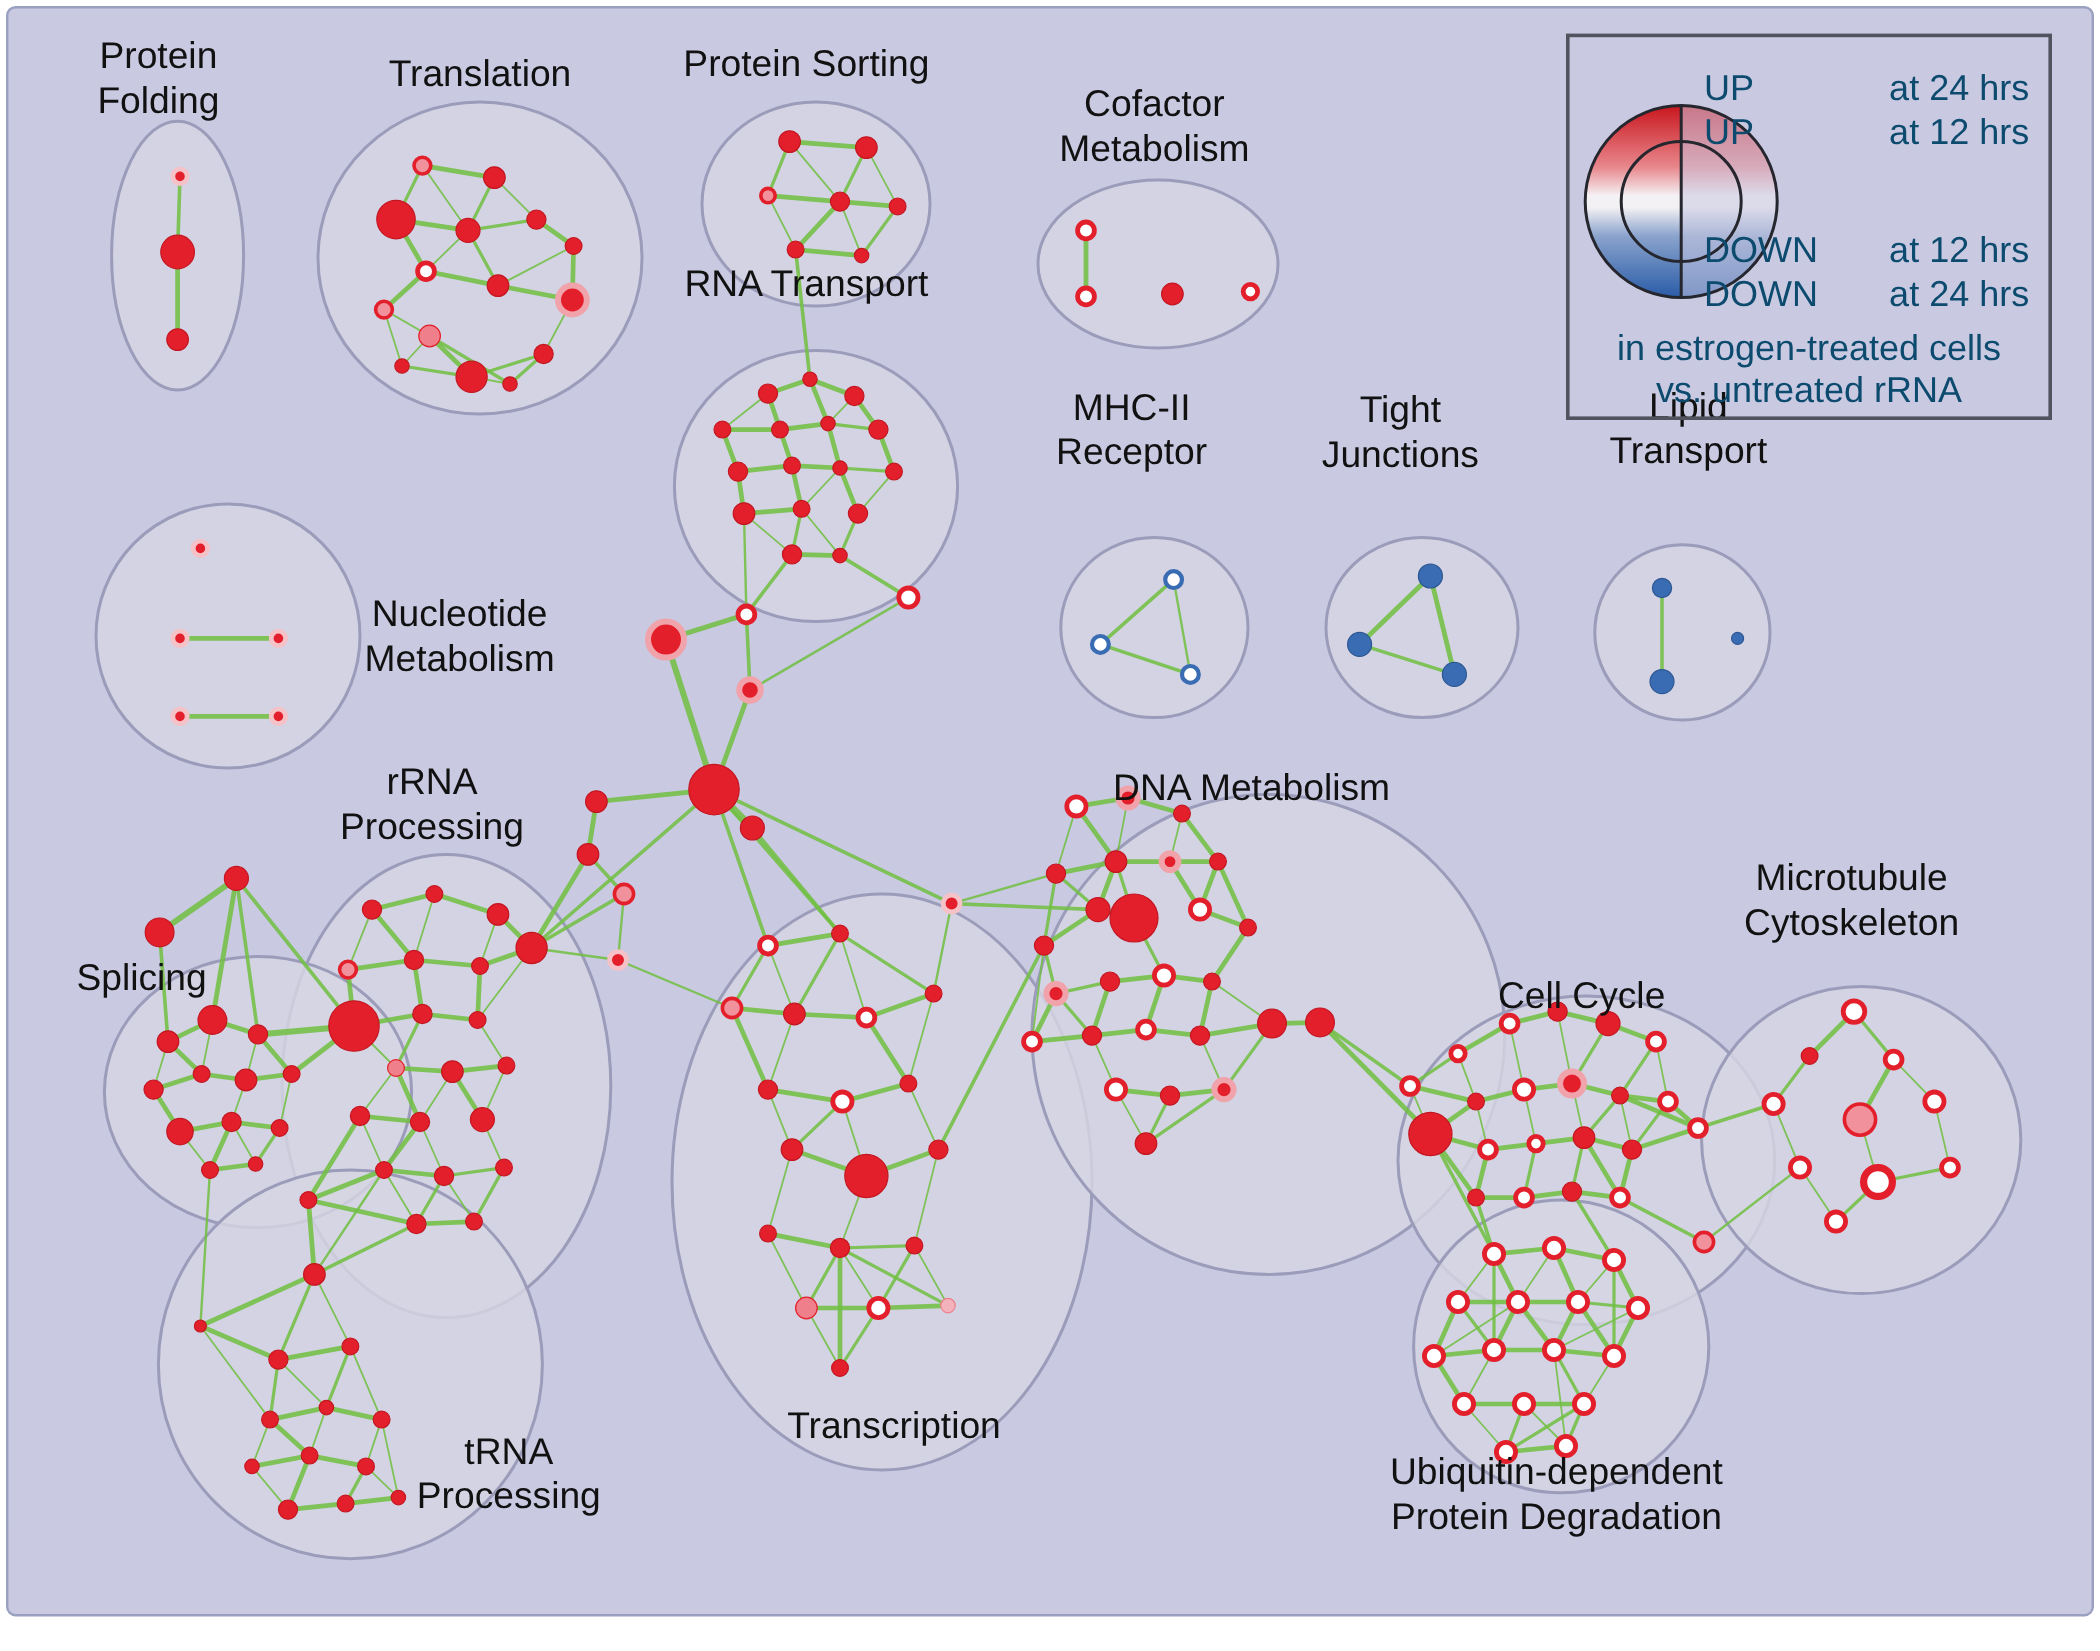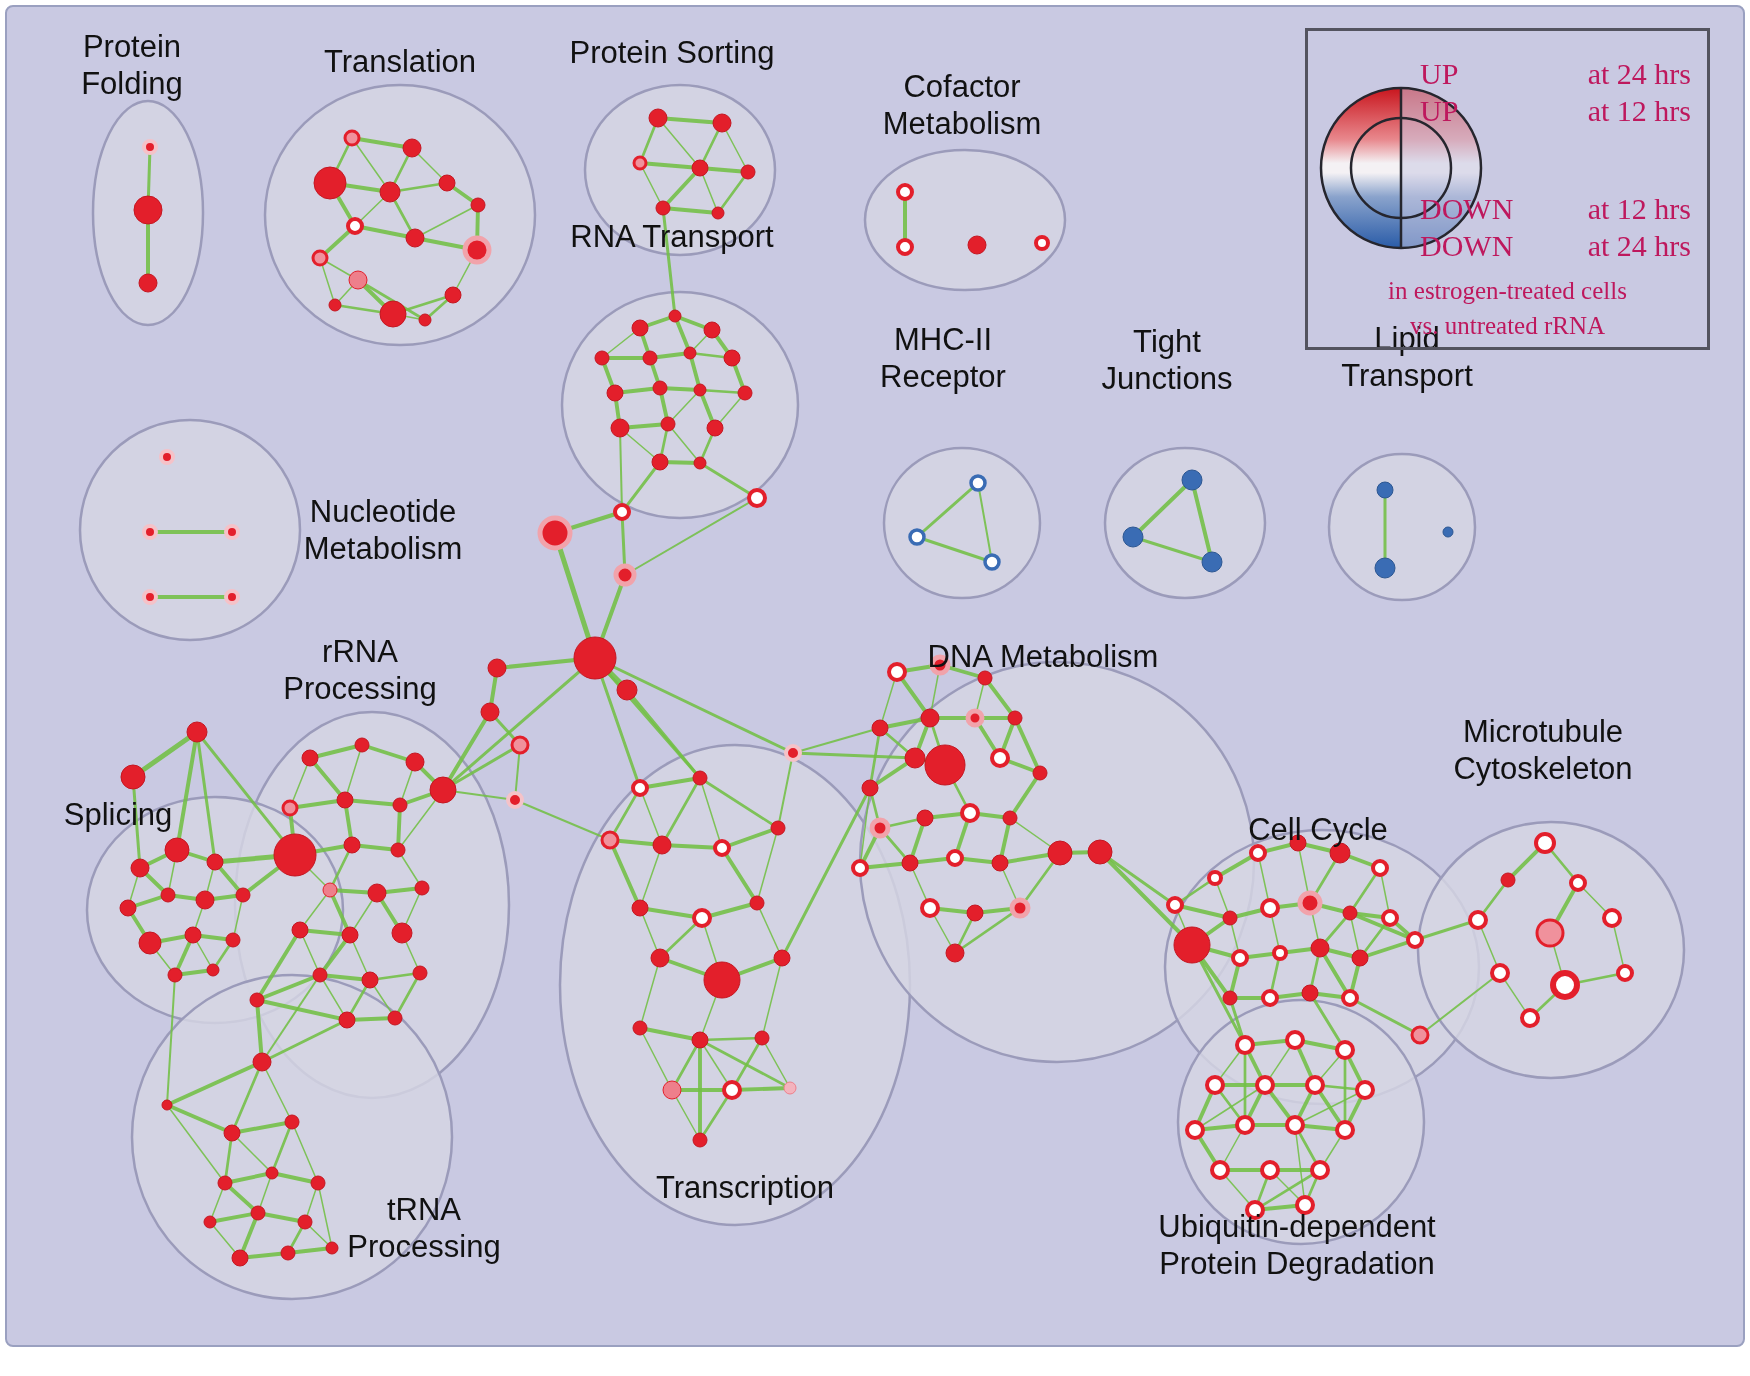--- a/index.html
+++ b/index.html
@@ -5,25 +5,25 @@
   html,body{margin:0;padding:0;background:#ffffff;}
   #figure-root{position:relative;width:1750px;height:1352px;background:#ffffff;overflow:hidden;
     font-family:"Liberation Sans",sans-serif;}
   #panel{position:absolute;left:5px;top:5px;right:5px;bottom:5px;background:#c9c9e2;
     border:2px solid #9aa0c0;border-radius:8px;}
   svg#net{position:absolute;left:0;top:0;}
   .cluster{fill:#d6d6e3;fill-opacity:0.82;stroke:#9b9bba;stroke-width:2.5;}
   .edge{stroke:#72bf44;stroke-opacity:0.88;stroke-linecap:round;}
   .clab{font-family:"Liberation Sans",sans-serif;font-size:31px;font-weight:500;fill:#111;text-anchor:middle;}
   #legend{position:absolute;left:1305px;top:28px;width:405px;height:322px;
-    border:3px solid #53535f;box-sizing:border-box;color:#be185d;font-family:Liberation Serif, serif;}
+    border:3px solid #53535f;box-sizing:border-box;color:#0c4a6e;}
   #legend .glyph{position:absolute;left:5px;top:49px;}
   .lrow{position:absolute;left:112px;right:16px;display:flex;justify-content:space-between;
     font-size:30px;font-weight:500;line-height:34px;white-space:nowrap;}
-  .lcap{position:absolute;left:0;width:100%;text-align:center;font-size:25px;font-weight:500;line-height:34px;}
+  .lcap{position:absolute;left:0;width:100%;text-align:center;font-size:30px;font-weight:500;line-height:34px;}
 </style>
 </head>
 <body>
 
 <div id="figure-root">
   <div id="panel"></div>
 
   <svg id="net" width="1750" height="1376" viewBox="0 0 1750 1376">
       <g>
         <ellipse cx="148" cy="213" rx="55" ry="112" class="cluster"></ellipse>

